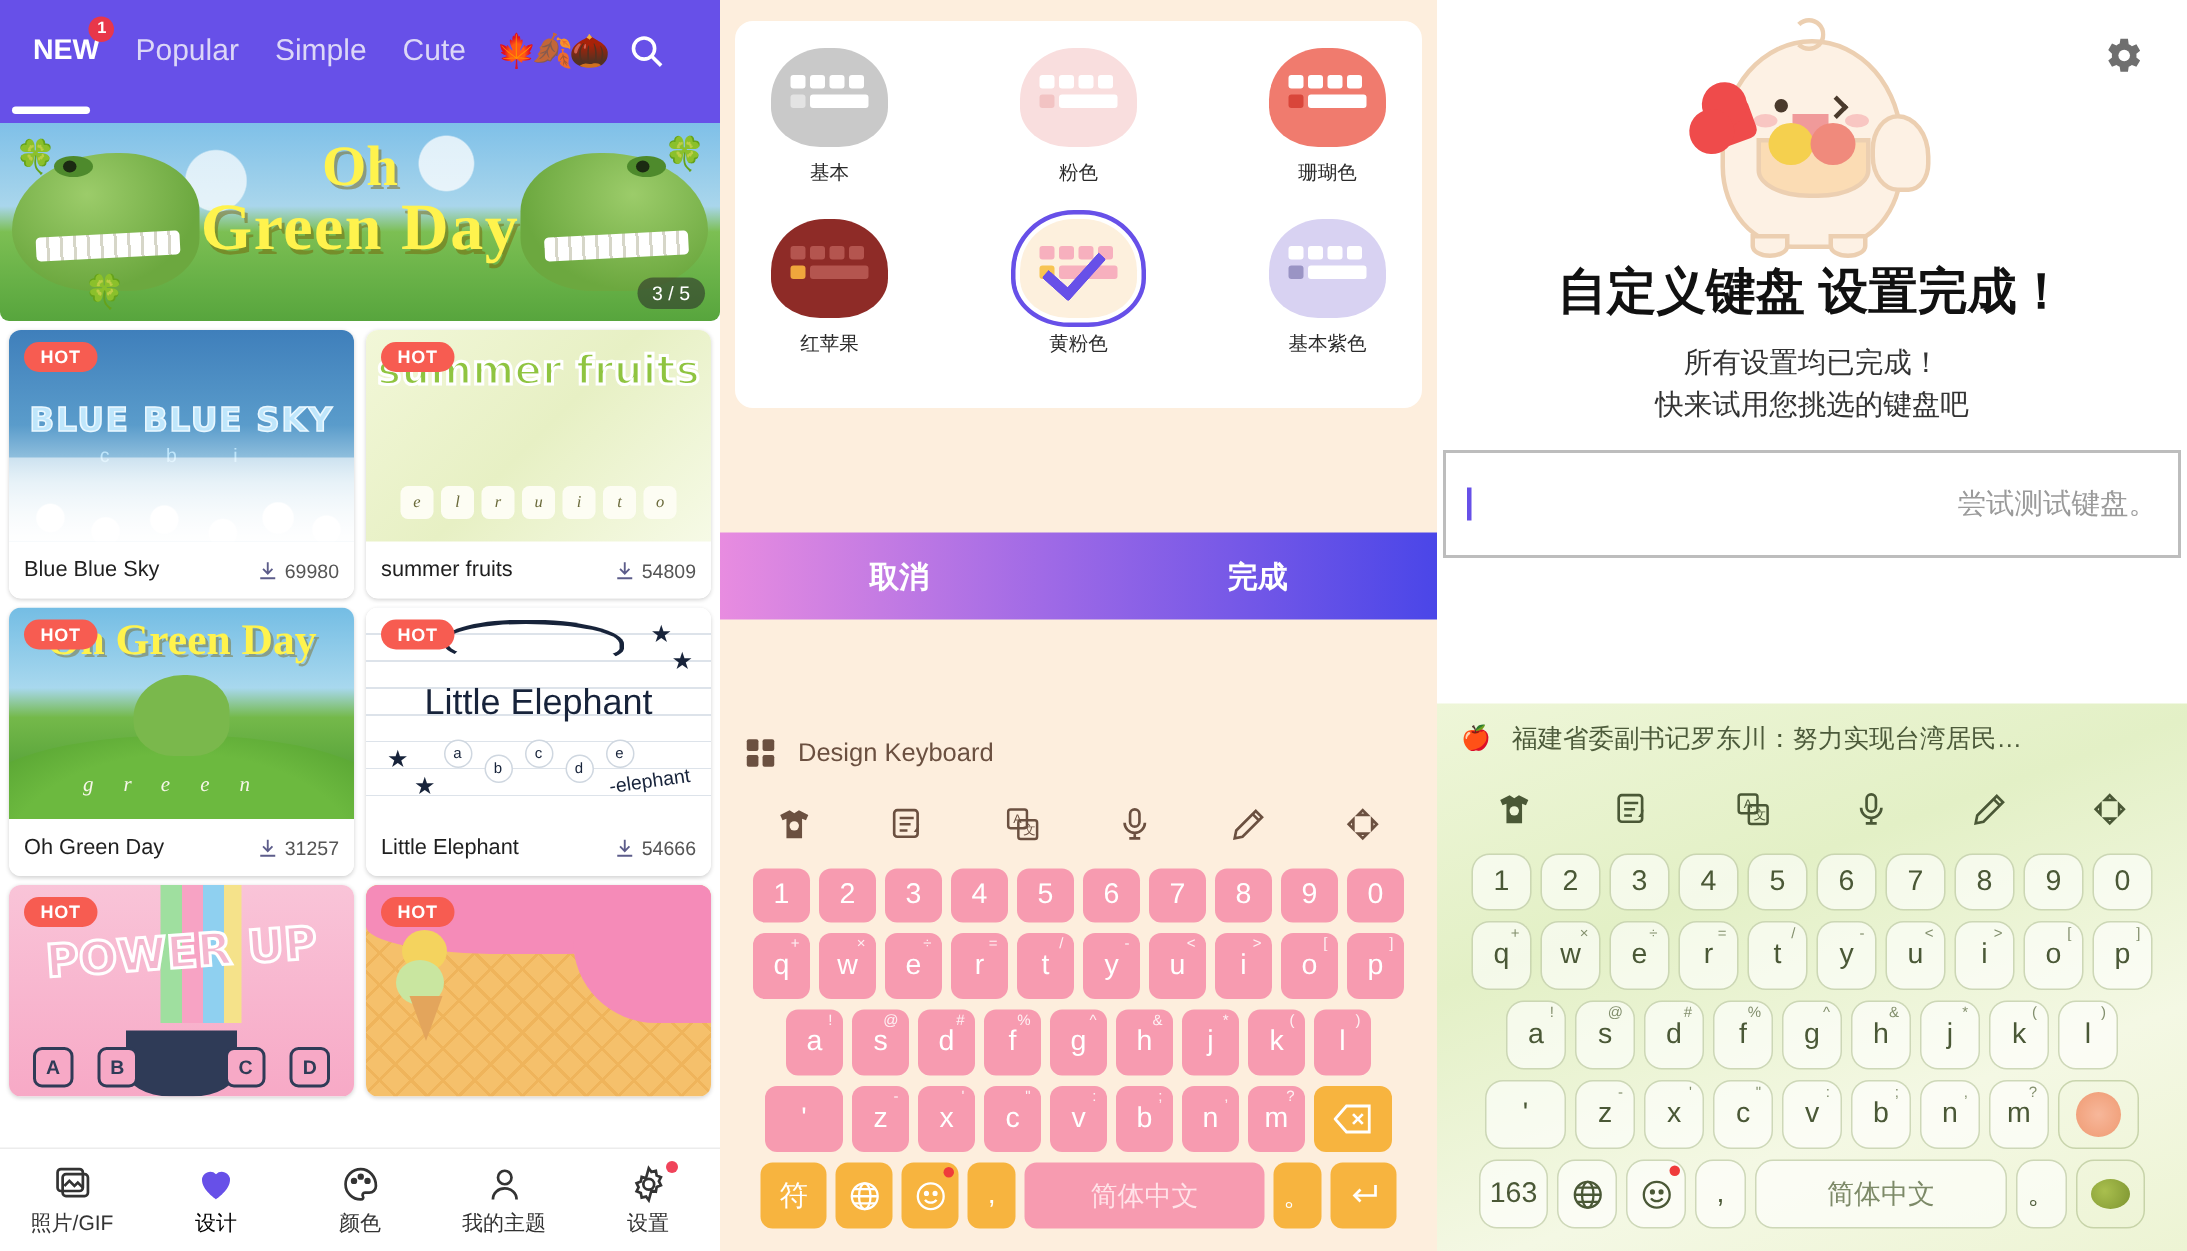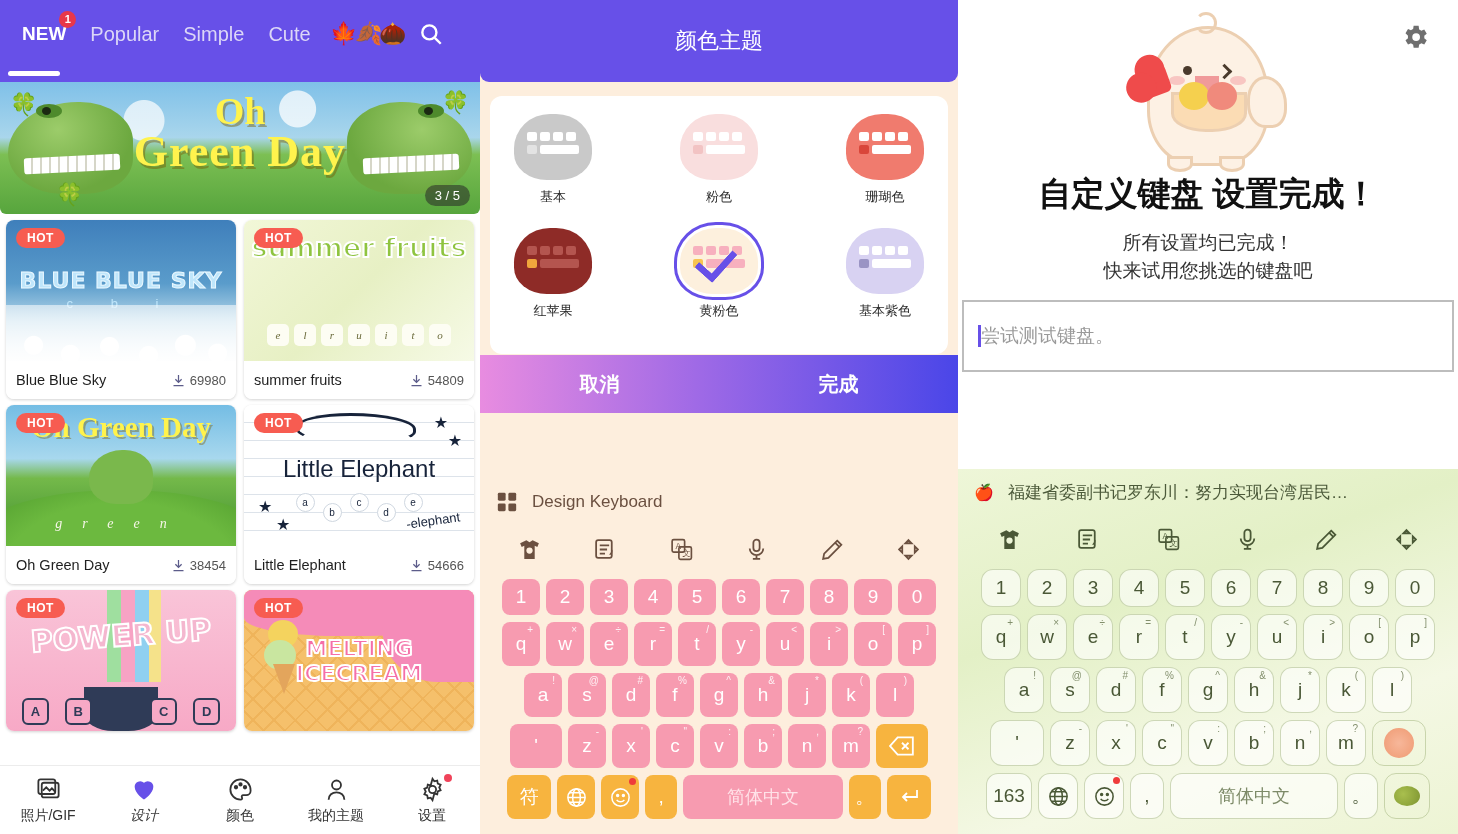--- a/index.html
+++ b/index.html
@@ -167,21 +167,21 @@
   .t-ice .cone .s3{position:absolute;top:44px;left:11px;width:0;height:0;
     border-left:11px solid transparent;border-right:11px solid transparent;border-top:30px solid #e3a55c;}
 
   .p1-nav {
     position: absolute; left: 0; bottom: 0; width: 480px; height: 69px; background: #fff;
     display: flex; border-top: 1px solid #ececec; z-index: 9;
   }
   .nav-item { flex: 1; display: flex; flex-direction: column; align-items: center;
     justify-content: center; gap: 4px; position: relative; }
   .nav-label { font-size: 14px; color: #333; }
-  .nav-item.active .nav-label { color: #404040; font-style: italic; }
+  .nav-item.active .nav-label { color: #000000; }
   .nav-dot { position: absolute; top: 8px; right: 28px; width: 8px; height: 8px;
     background: #f0435a; border-radius: 50%; }
 
   
   .panel2 { position: relative; width: 478px; height: 834px; background: #fdeedd; overflow: hidden; }
   .p2-header { height: 82px; background: #6750e8; border-radius: 0 0 9px 9px;
     display: flex; align-items: center; justify-content: center; }
   .p2-header-title { color: #fff; font-size: 22px; }
   .p2-sheet { margin: 14px 10px 0 10px; background: #fff; border-radius: 12px;
     padding: 18px 0 4px 0; height: 258px; overflow: hidden; position: relative; }
@@ -254,21 +254,21 @@
   .mascot .f2{position:absolute;bottom:56px;left:74px;width:30px;height:28px;background:#f08a7c;border-radius:50%;}
   .mascot .arm{position:absolute;top:62px;right:-4px;width:40px;height:52px;background:#fdf1e4;
     border:3px solid #eccfb1;border-radius:50% 60% 40% 50%;}
   .mascot .foot{position:absolute;bottom:-6px;width:26px;height:16px;background:#fdf1e4;
     border:3px solid #eccfb1;border-radius:0 0 50% 50%;}
   .mascot .foot.a{left:34px;} .mascot .foot.b{left:86px;}
 
   .p3-title { text-align: center; font-size: 33px; font-weight: bold; color: #111; margin-top: 6px; }
   .p3-sub { text-align: center; font-size: 19px; color: #333; line-height: 1.45; margin-top: 12px; }
   .p3-input { margin: 16px 4px 0 4px; height: 72px; border: 2px solid #bdbdbd; background: #fff;
-    display: flex; align-items: center; padding: 0 14px; }
+    display: flex; align-items: center; padding: 0 14px; justify-content: space-between; }
   .p3-input .caret { width: 3px; height: 22px; background: #6750e8; }
   .p3-input .ph { font-size: 19px; color: #9a9a9a; }
 
   .kb3 { background: linear-gradient(160deg,#eef6d8 0%, #e3f0c6 35%, #f4f8e4 70%, #edf4d4 100%); }
   .kb3 .kb-suggest-text { color: #4c5a3a; font-size: 17px; }
   .kb3 .key { background: rgba(255,255,255,.62); color: #4a5836;
     border: 1px solid rgba(150,170,110,.45); border-radius: 12px; }
   .kb3 .key.space { color: #7d8a68; font-size: 18px; }
   .kb3 .key .sup { color: #6f7d57; }
 
@@ -376,21 +376,21 @@
               <div class="dn"></div>
             <div class="wt">Oh Green Day</div>
             <div class="keyz">green</div>
           </div>
           <div class="card-foot">
             <span class="card-name">Oh Green Day</span>
             <span class="dl">
               <svg width="15" height="15" viewBox="0 0 24 24" fill="none" stroke="#5c5c8a" stroke-width="2">
                 <path d="M12 3v11M7 10l5 5 5-5M4 20h16"></path>
                 </svg>
-              <span>38454</span>
+              <span>31257</span>
             </span>
           </div>
         </div>
 
         <div class="card">
           <div class="thumb t-eleph">
             <div class="lines"></div>
             <div class="worm"></div>
             <div class="hot">HOT</div>
             <div class="wt">Little Elephant</div>
@@ -439,21 +439,20 @@
           <div class="thumb t-ice">
             <div class="waffle"></div>
               <div class="drip"></div>
               <div class="drip2"></div>
             <div class="cone">
                 <div class="s1"></div>
                 <div class="s2"></div>
                 <div class="s3"></div>
               </div>
             <div class="hot">HOT</div>
-            <div class="wt">MELTING ICECREAM</div>
           </div>
         </div>
       </div>
     </div>
 
     <div class="p1-nav">
       <div class="nav-item">
         <span>
           <svg width="27" height="27" viewBox="0 0 24 24" fill="none" stroke="#333" stroke-width="1.6">
             <rect x="6" y="6" width="15" height="13" rx="2"></rect>
@@ -498,23 +497,20 @@
             <circle cx="12" cy="12" r="3.2"></circle>
             <path d="M12 2.5l1.6 2.2 2.6-.6.5 2.7 2.5 1-1.2 2.4 1.2 2.4-2.5 1-.5 2.7-2.6-.6L12 21.5l-1.6-2.2-2.6.6-.5-2.7-2.5-1L6 13.8 4.8 11.4l2.5-1 .5-2.7 2.6.6z"></path>
             </svg>
         </span>
         <span class="nav-label">设置</span>
       </div>
     </div>
   </div>
 
   <div class="panel2">
-    <div class="p2-header">
-      <div class="p2-header-title">颜色主题</div>
-    </div>
 
     <div class="p2-sheet">
       <div class="ct-row">
         <div class="ct-item">
           <div class="bubble" style="background:#c9c9c9">
             <div class="mini">
                 <div class="mr1">
                   <i style="background:#fff"></i>
                   <i style="background:#fff"></i>
                   <i style="background:#fff"></i>

